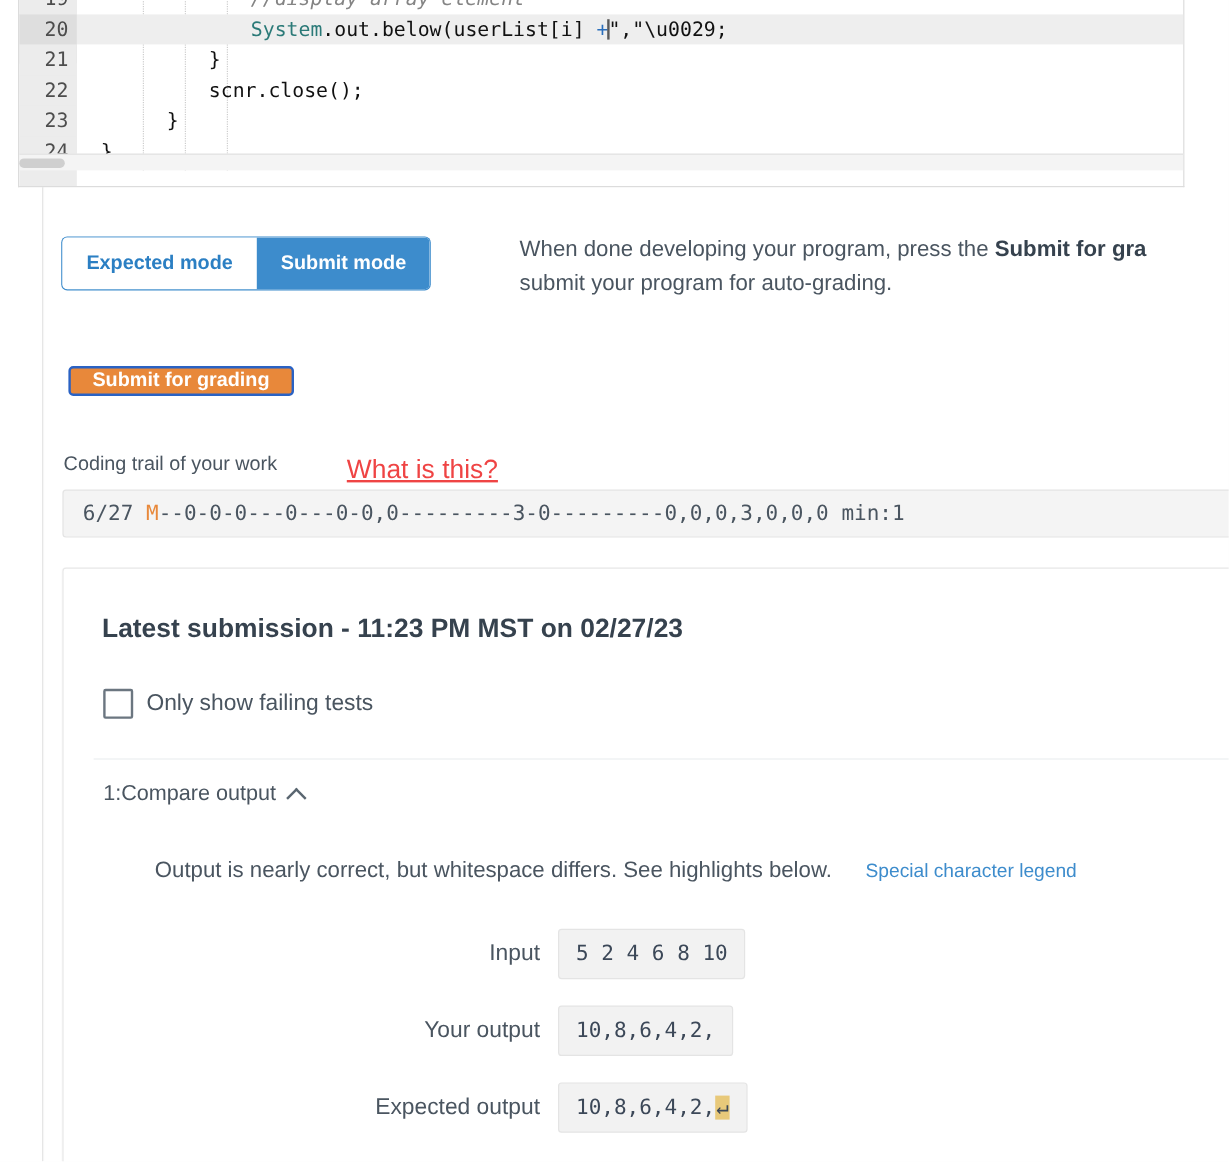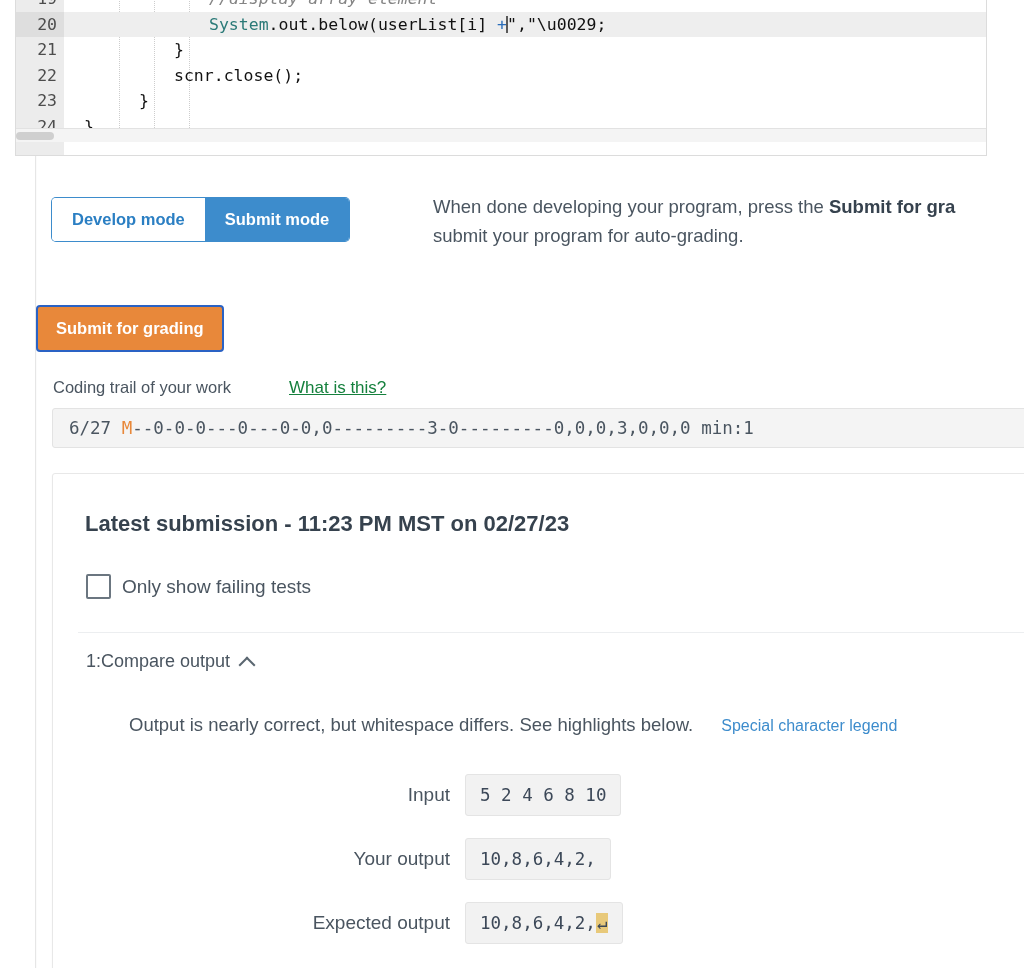--- a/index.html
+++ b/index.html
@@ -133,44 +133,44 @@
     line-height: 29px;
     color: #4a5560;
     white-space: nowrap;
   }
   .help-text .l2 { display: block; }
   .help-text b { font-weight: bold; color: #36424e; }
 
   
   .submit-btn {
     position: absolute;
-    left: 36px; top: 305px;
-    padding: 12px 18px;
+    left: 57px; top: 305px;
+    padding: 1px 18px;
     background: #e8883a;
     border: 2px solid #2a62c4;
     border-radius: 4px;
     color: #ffffff;
     font-size: 16.5px;
     font-weight: bold;
     cursor: pointer;
     line-height: 19px;
   }
 
   
   .trail-label {
     position: absolute;
     left: 53px; top: 378px;
     font-size: 16.5px;
     color: #4a5560;
   }
   .trail-link {
     position: absolute;
     left: 289px; top: 378px;
-    font-size: 17px;
-    color: #15803d;
+    font-size: 22px;
+    color: #ef4444;
     text-decoration: underline;
     cursor: pointer;
   }
   .trail-box {
     position: absolute;
     left: 52px; top: 408px;
     width: 980px; height: 40px;
     background: #f4f4f4;
     border: 1px solid #e3e3e3;
     border-radius: 3px;
@@ -346,21 +346,21 @@
         </div>
 
       </div>
       <div class="hscroll">
         <div class="hscroll-thumb"></div>
       </div>
     </div>
   </div>
 
   <div class="mode-group">
-    <button class="mode-btn inactive">Develop mode</button>
+    <button class="mode-btn inactive">Expected mode</button>
     <button class="mode-btn active">Submit mode</button>
   </div>
 
   <div class="help-text">
     <span>When done developing your program, press the </span><b>Submit for gra</b>
     <span class="l2">submit your program for auto-grading.</span>
   </div>
 
   <button class="submit-btn">Submit for grading</button>
 

